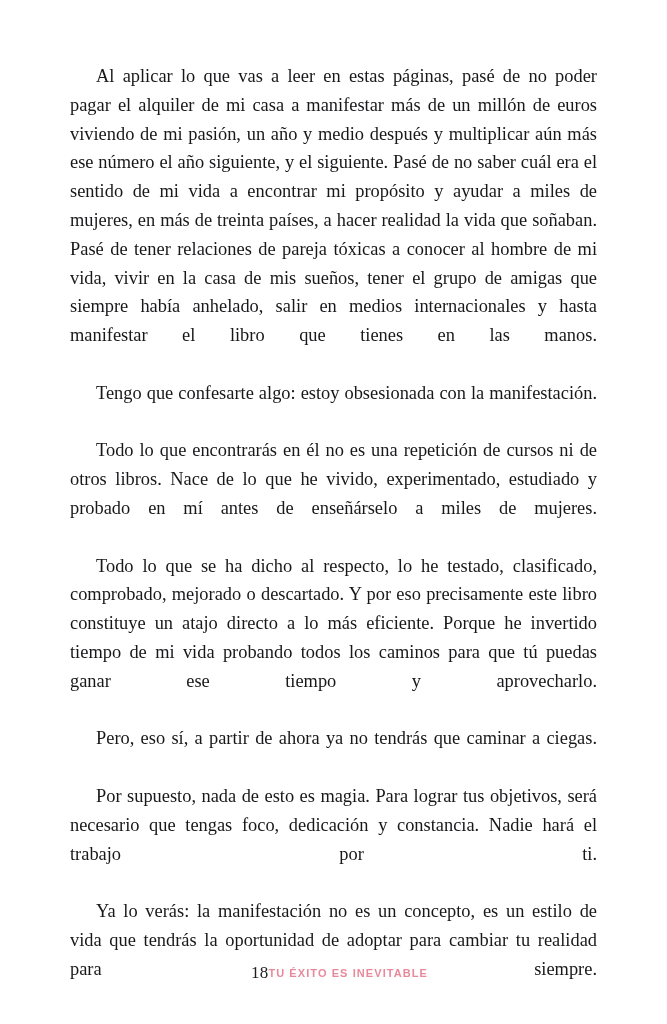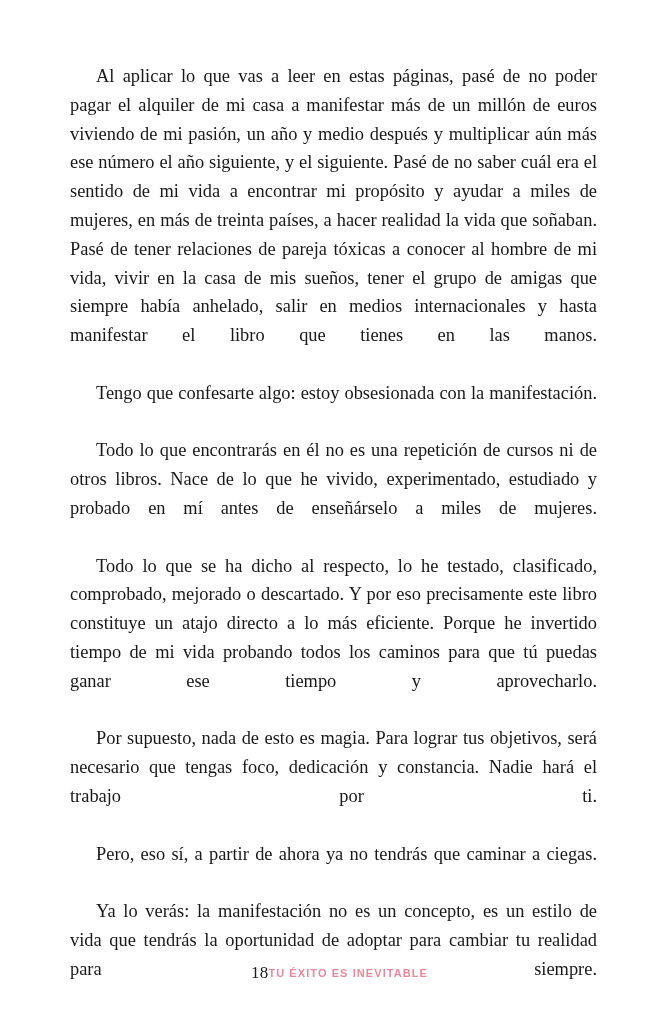--- a/index.html
+++ b/index.html
@@ -74,22 +74,22 @@
 </head>
 <body>
 
 <div class="page" style="background: rgb(255, 255, 255);">
 
   <div class="text-block">
     <p class="para first">Al aplicar lo que vas a leer en estas páginas, pasé de no poder pagar el alquiler de mi casa a manifestar más de un millón de euros viviendo de mi pasión, un año y medio después y multiplicar aún más ese número el año siguiente, y el siguiente. Pasé de no saber cuál era el sentido de mi vida a encontrar mi propósito y ayudar a miles de mujeres, en más de treinta países, a hacer realidad la vida que soñaban. Pasé de tener relaciones de pareja tóxicas a conocer al hombre de mi vida, vivir en la casa de mis sueños, tener el grupo de amigas que siempre había anhelado, salir en medios internacionales y hasta manifestar el libro que tienes en las manos.</p>
     <p class="para">Tengo que confesarte algo: estoy obsesionada con la manifestación.</p>
     <p class="para">Todo lo que encontrarás en él no es una repetición de cursos ni de otros libros. Nace de lo que he vivido, experimentado, estudiado y probado en mí antes de enseñárselo a miles de mujeres.</p>
     <p class="para">Todo lo que se ha dicho al respecto, lo he testado, clasificado, comprobado, mejorado o descartado. Y por eso precisamente este libro constituye un atajo directo a lo más eficiente. Porque he invertido tiempo de mi vida probando todos los caminos para que tú puedas ganar ese tiempo y aprovecharlo.</p>
+    <p class="para">Pero, eso sí, a partir de ahora ya no tendrás que caminar a ciegas.</p>
     <p class="para">Por supuesto, nada de esto es magia. Para lograr tus objetivos, será necesario que tengas foco, dedicación y constancia. Nadie hará el trabajo por ti.</p>
-    <p class="para">Pero, eso sí, a partir de ahora ya no tendrás que caminar a ciegas.</p>
     <p class="para">Ya lo verás: la manifestación no es un concepto, es un estilo de vida que tendrás la oportunidad de adoptar para cambiar tu realidad para siempre.</p>
   </div>
 
   <div class="footer">
     <span class="folio">18</span>
     <span class="running-head" style="color: rgb(232, 137, 155);">TU ÉXITO ES INEVITABLE</span>
   </div>
 
 </div>
 

